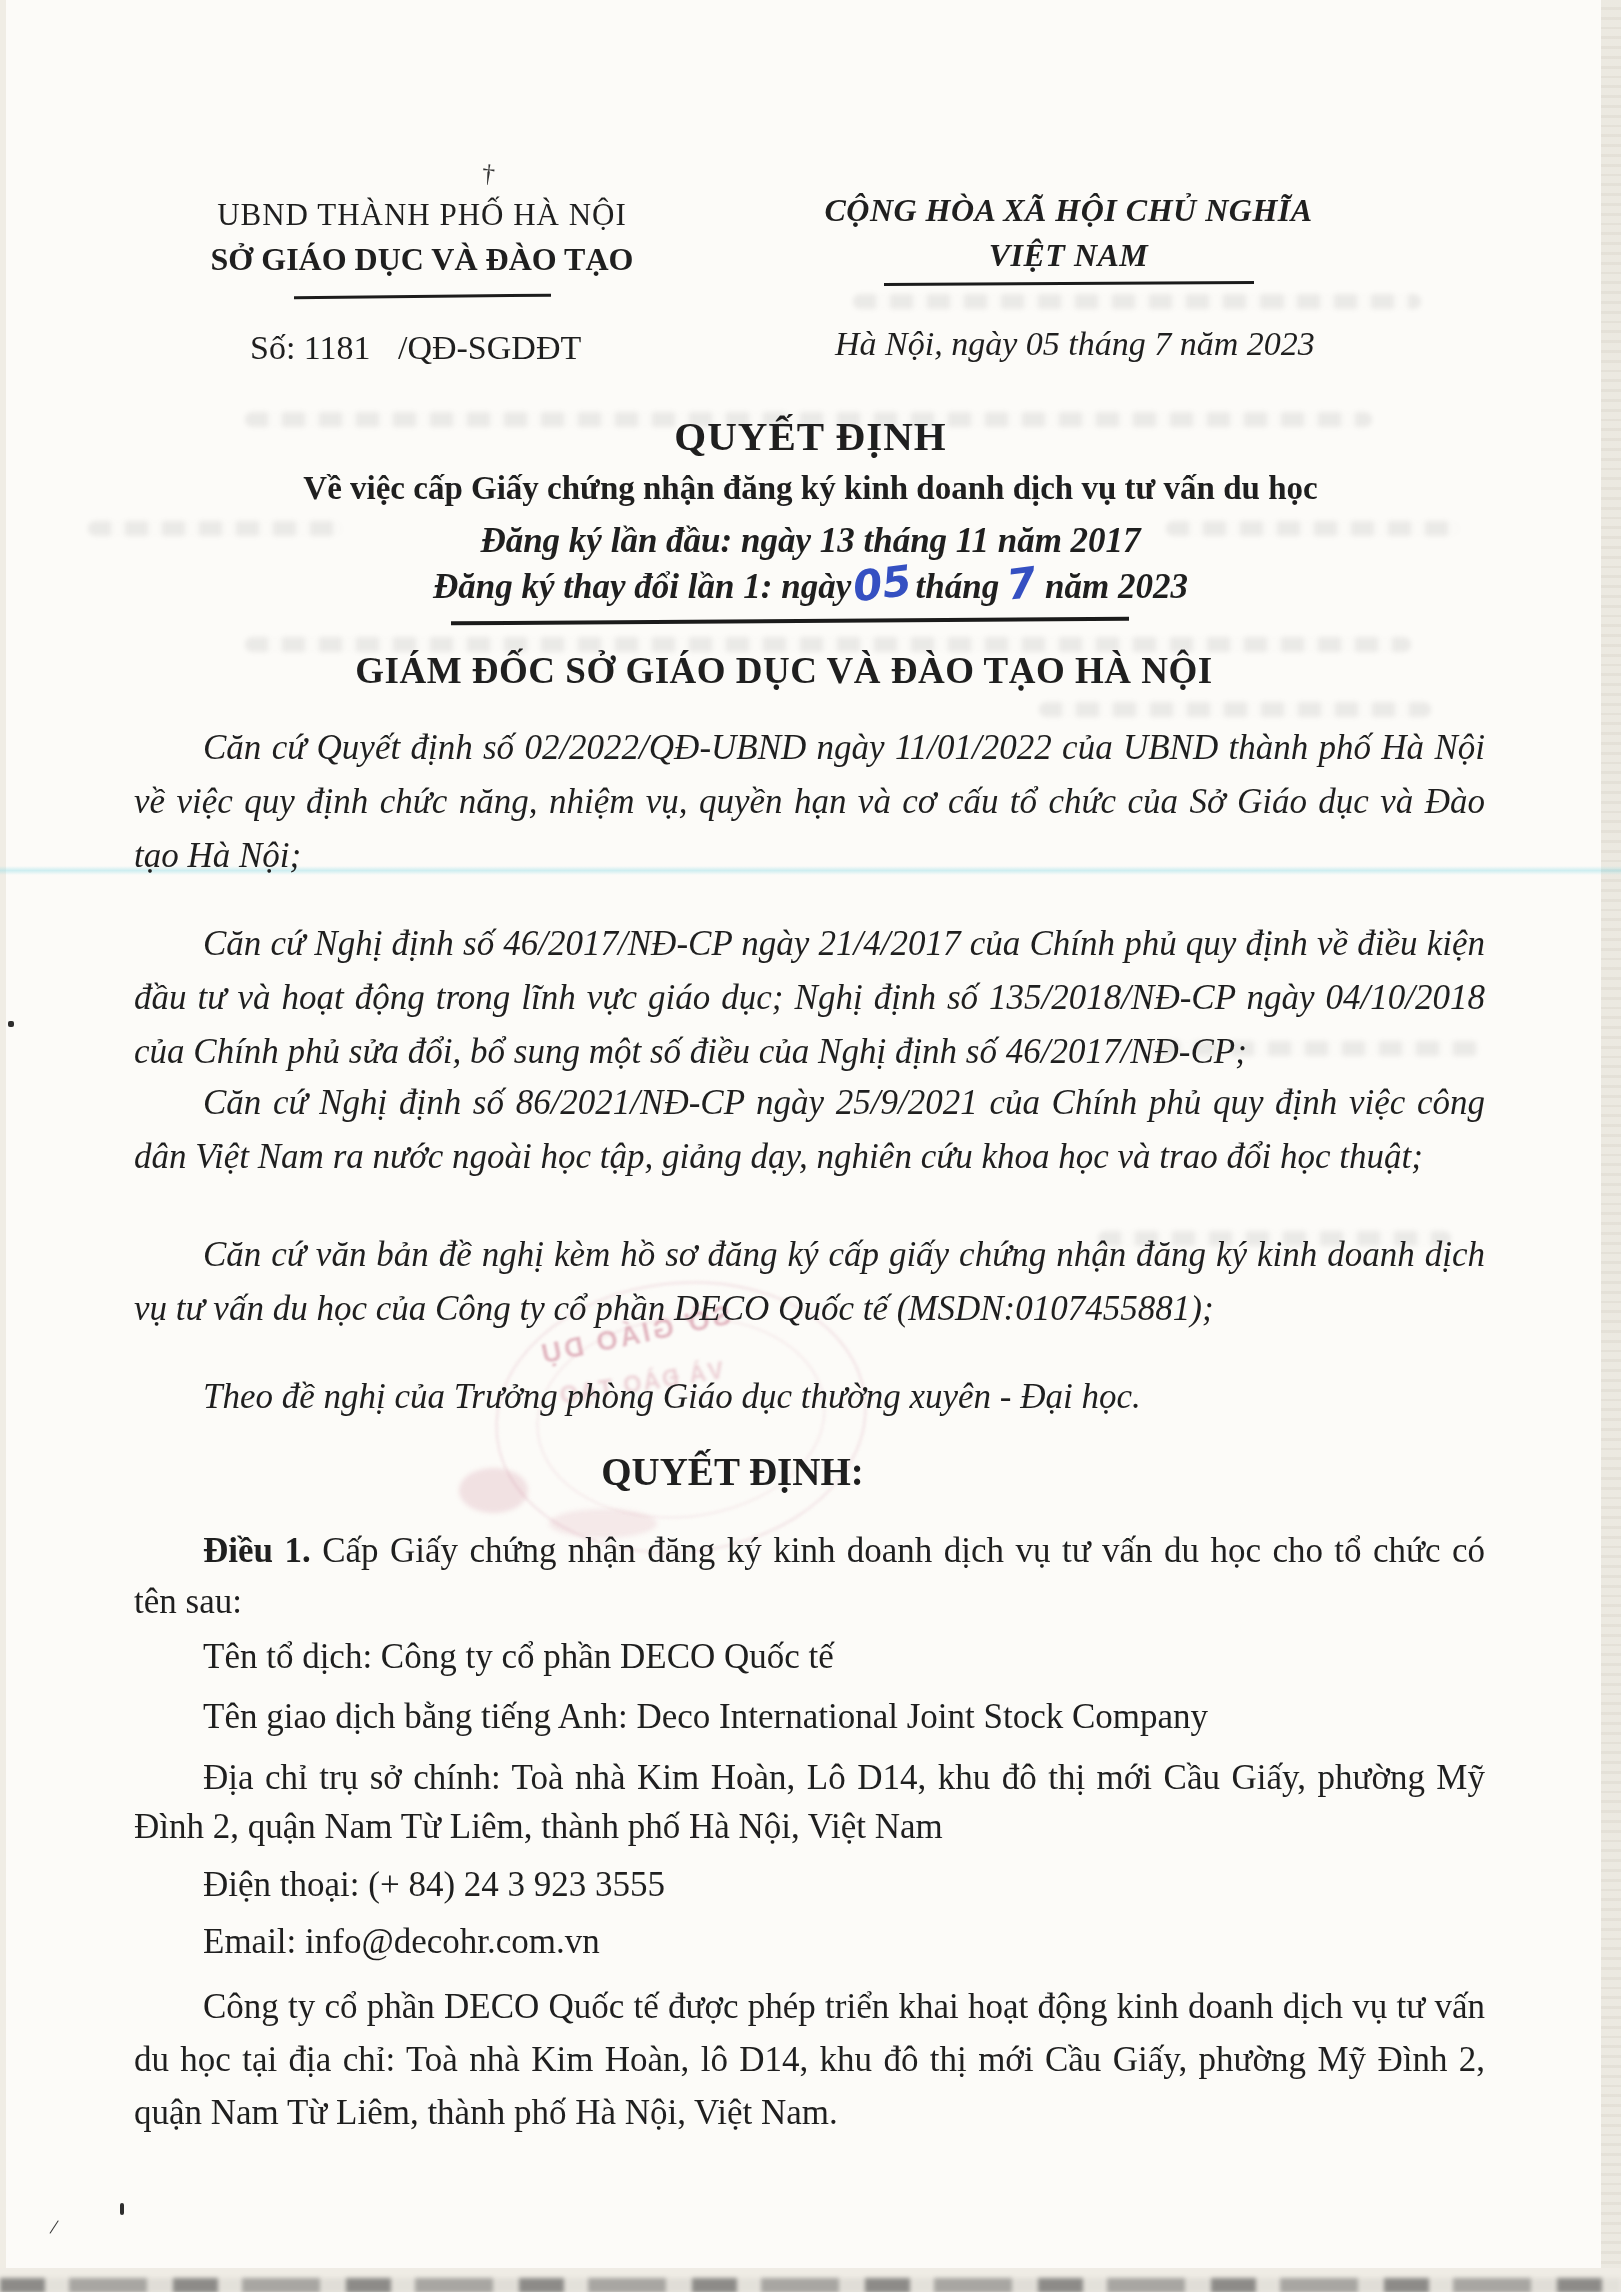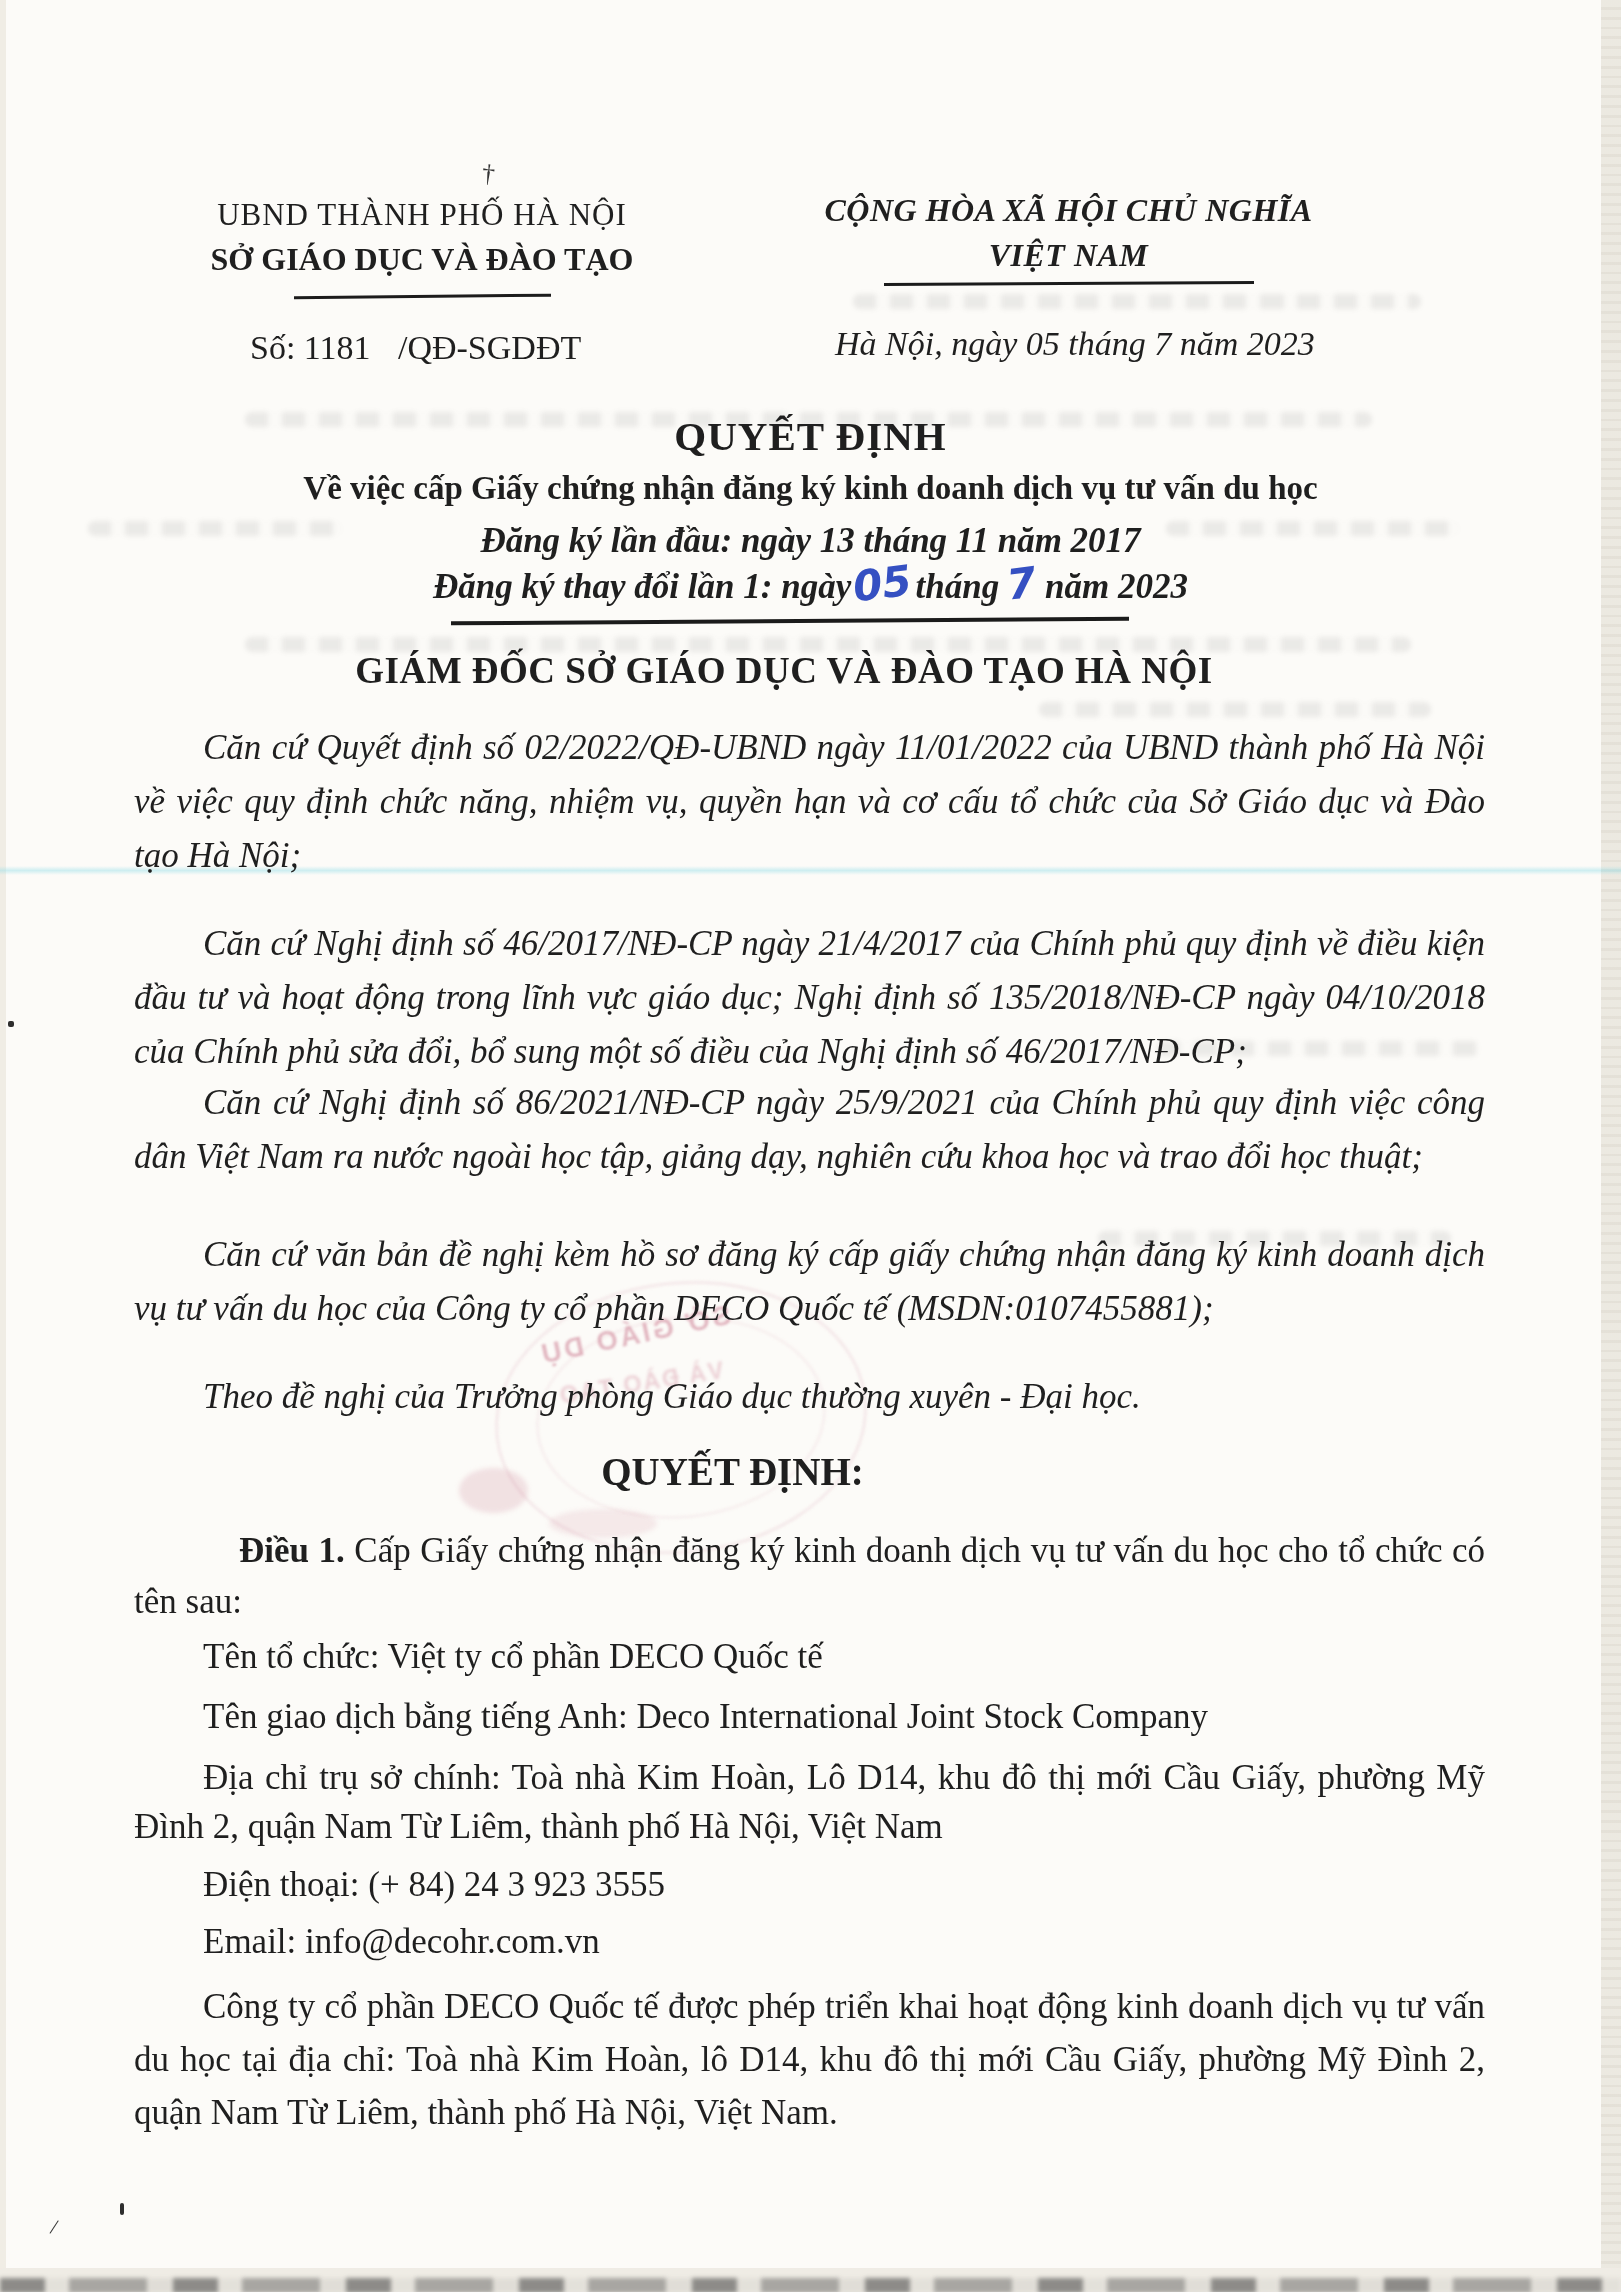--- a/index.html
+++ b/index.html
@@ -71,21 +71,21 @@
   .authority{position:absolute;left:0;top:649px;width:1568px;text-align:center;
     font-size:37px;font-weight:bold;letter-spacing:0.5px;}
   .para{position:absolute;left:134px;width:1351px;margin:0;
     font-size:35px;line-height:54px;text-align:justify;text-indent:69px;}
   .recital{font-style:italic;}
   .p1{top:721px;} .p2{top:885px;margin-top:32px;} .p3{top:1076px;} .p4{top:1228px;}
   .proposal{top:1370px;font-style:italic;text-align:left;}
   .decision-heading{position:absolute;left:0;top:1449px;width:1465px;text-align:center;
     font-size:39px;font-weight:bold;}
   .article{top:1525px;line-height:51px;}
-  .article .lbl{font-weight:bold;margin-left:36px;}
+  .article .lbl{font-weight:bold;}
   .item{line-height:49px;}
   .i0{top:1632px;} .i1{top:1692px;} .i2{top:1753px;} .i3{top:1860px;} .i4{top:1917px;}
   .i5{top:1980px;line-height:53px;}
 </style>
 </head>
 <body>
 
 <div class="page">
 
   <div class="edge-left"></div>
@@ -148,21 +148,21 @@
   <p class="para recital p4">Căn cứ văn bản đề nghị kèm hồ sơ đăng ký cấp giấy chứng nhận đăng ký kinh doanh dịch vụ tư vấn du học của Công ty cổ phần DECO Quốc tế (MSDN:0107455881);</p>
   <p class="para proposal">Theo đề nghị của Trưởng phòng Giáo dục thường xuyên - Đại học.</p>
 
   <div class="decision-heading">QUYẾT ĐỊNH:</div>
 
   <p class="para article">
     <span class="lbl">Điều 1.</span>
     <span>Cấp Giấy chứng nhận đăng ký kinh doanh dịch vụ tư vấn du học cho tổ chức có tên sau:</span>
   </p>
 
-  <p class="para item i0">Tên tổ chức: Việt ty cổ phần DECO Quốc tế</p>
+  <p class="para item i0">Tên tổ dịch: Công ty cổ phần DECO Quốc tế</p>
   <p class="para item i1">Tên giao dịch bằng tiếng Anh: Deco International Joint Stock Company</p>
   <p class="para item i2">Địa chỉ trụ sở chính: Toà nhà Kim Hoàn, Lô D14, khu đô thị mới Cầu Giấy, phường Mỹ Đình 2, quận Nam Từ Liêm, thành phố Hà Nội, Việt Nam</p>
   <p class="para item i3">Điện thoại: (+ 84) 24 3 923 3555</p>
   <p class="para item i4">Email: info@decohr.com.vn</p>
   <p class="para item i5">Công ty cổ phần DECO Quốc tế được phép triển khai hoạt động kinh doanh dịch vụ tư vấn du học tại địa chỉ: Toà nhà Kim Hoàn, lô D14, khu đô thị mới Cầu Giấy, phường Mỹ Đình 2, quận Nam Từ Liêm, thành phố Hà Nội, Việt Nam.</p>
 
 </div>
 
 
 </body></html>

